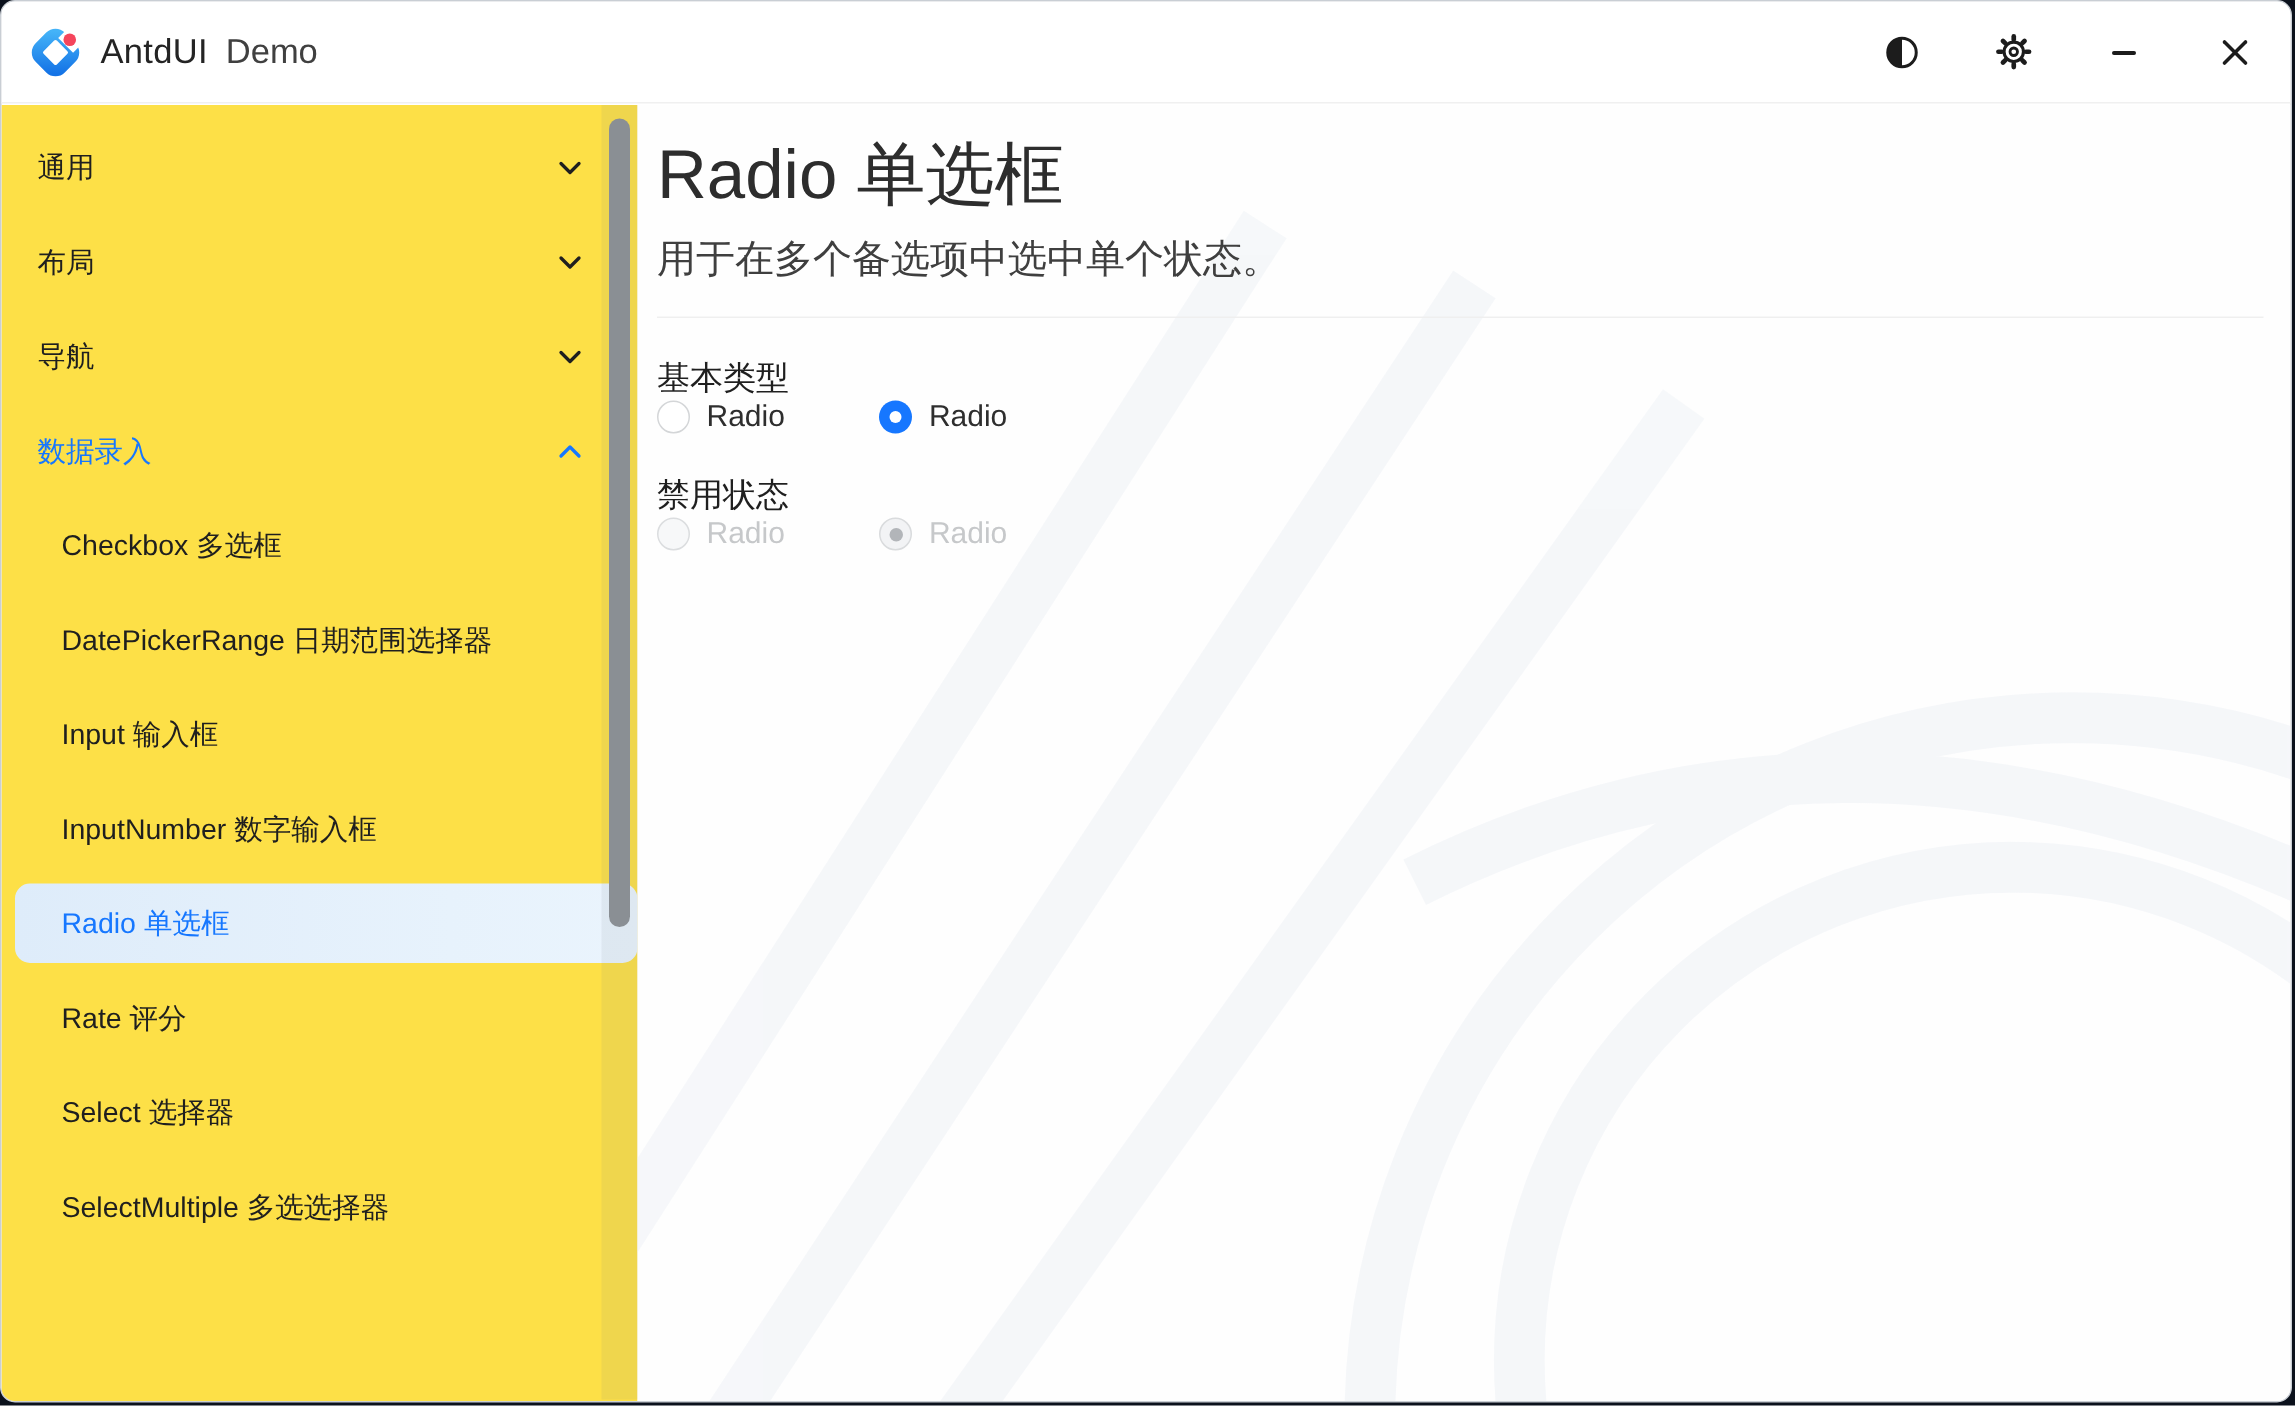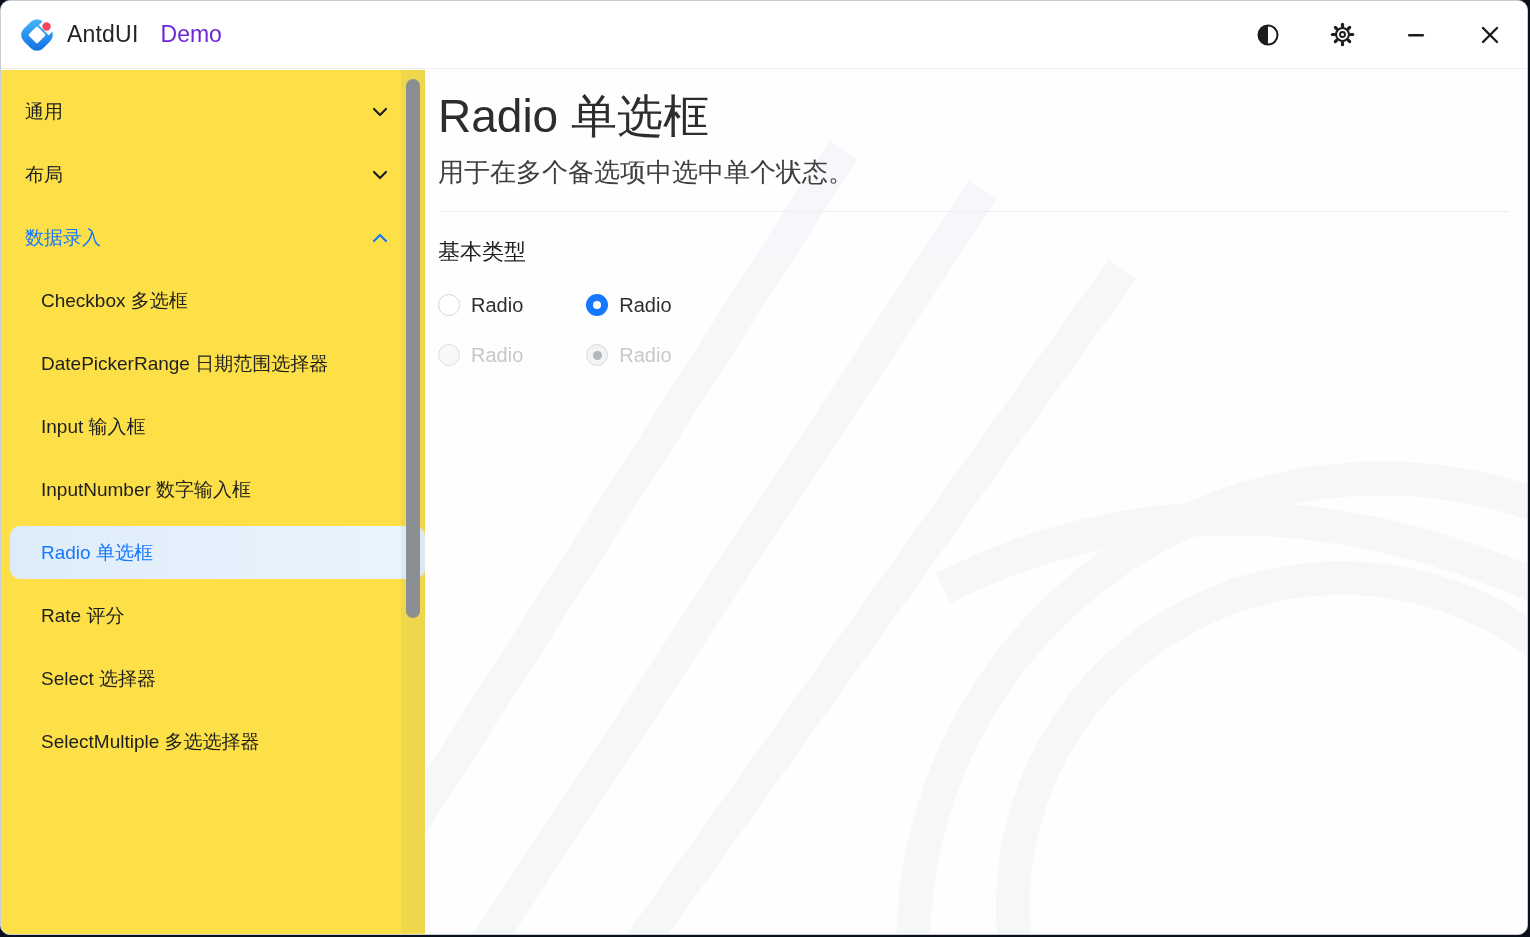--- a/index.html
+++ b/index.html
@@ -14,21 +14,21 @@
     border-radius:10px;overflow:hidden;box-sizing:border-box;
   }
   
   .titlebar{
     height:68px;display:flex;align-items:center;
     padding:0 14px 0 18px;background:#fff;
     border-bottom:1px solid #f0f0f0;box-sizing:border-box;
   }
   .logo{width:36px;height:36px;margin-right:12px;}
   .app-name{font-size:23px;font-weight:400;color:#242424;letter-spacing:.2px;}
-  .app-suffix{font-size:23px;font-weight:400;color:#6d28d9;margin-left:22px;}
+  .app-suffix{font-size:23px;font-weight:400;color:#404040;margin-left:12px;}
   .tb-spacer{flex:1;}
   .tb-btn{
     width:46px;height:46px;display:flex;align-items:center;justify-content:center;
     border-radius:8px;margin-left:28px;color:#1c1c1c;cursor:default;
   }
   .tb-btn svg{display:block;}
   
   .sidebar{
     position:absolute;top:69px;left:0;bottom:0;width:424px;
     background:#fde047;padding-top:10px;box-sizing:border-box;
@@ -59,21 +59,21 @@
   .content{
     position:absolute;top:69px;left:424px;right:0;bottom:0;
     background:#fefefe;padding:14px 18px 0 13px;box-sizing:border-box;overflow:hidden;
   }
   .bg-art{position:absolute;inset:0;pointer-events:none;}
   .content-inner{position:relative;z-index:1;}
   .page-title{font-size:46px;font-weight:400;color:#2d2d2d;margin:4px 0 0 0;line-height:1.25;}
   .page-desc{font-size:26px;color:#3f3f3f;margin-top:9px;}
   .divider{height:1px;background:#efefef;margin-top:21px;}
   .section-heading{font-size:22px;font-weight:400;color:#1f1f1f;margin-top:25px;}
-  .radio-row{display:flex;align-items:center;margin-top:27px;}
+  .radio-row{display:flex;align-items:center;}
   .radio-group{display:inline-flex;align-items:center;margin-right:63px;}
   .radio{width:22px;height:22px;border-radius:50%;box-sizing:border-box;position:relative;flex:none;}
   .radio.unchecked{border:1.5px solid #d4d6d8;background:#fff;}
   .radio.checked{background:#1677ff;}
   .radio.checked::after{
     content:"";position:absolute;left:50%;top:50%;width:8px;height:8px;
     margin:-4px 0 0 -4px;border-radius:50%;background:#fff;
   }
   .radio.disabled.unchecked{border:1.5px solid #dbdddf;background:#f7f8f9;}
   .radio.disabled.checked{background:#f2f3f5;border:1.5px solid #d9dbdd;}
@@ -153,20 +153,26 @@
       </svg>
     </div>
 
     <div class="nav-row nav-cat">
       <span>布局</span>
       <svg class="chev" width="22" height="22" viewBox="0 0 22 22">
         <polyline points="5,8 11,14 17,8" fill="none" stroke="#1f1f1f" stroke-width="2.2" stroke-linecap="round" stroke-linejoin="round"></polyline>
       </svg>
     </div>
 
+    <div class="nav-row nav-cat">
+      <span>导航</span>
+      <svg class="chev" width="22" height="22" viewBox="0 0 22 22">
+        <polyline points="5,8 11,14 17,8" fill="none" stroke="#1f1f1f" stroke-width="2.2" stroke-linecap="round" stroke-linejoin="round"></polyline>
+      </svg>
+    </div>
 
     <div class="nav-row nav-cat expanded">
       <span>数据录入</span>
       <svg class="chev" width="22" height="22" viewBox="0 0 22 22">
         <polyline points="5,14 11,8 17,14" fill="none" stroke="#1677ff" stroke-width="2.2" stroke-linecap="round" stroke-linejoin="round"></polyline>
       </svg>
     </div>
 
     <div class="nav-row nav-sub">
       <span>Checkbox 多选框</span>
@@ -220,20 +226,21 @@
         <div class="radio-group">
           <span class="radio unchecked"></span>
           <span class="radio-label">Radio</span>
         </div>
         <div class="radio-group">
           <span class="radio checked"></span>
           <span class="radio-label">Radio</span>
         </div>
       </div>
 
+      <div class="section-heading">禁用状态</div>
       <div class="radio-row">
         <div class="radio-group">
           <span class="radio disabled unchecked"></span>
           <span class="radio-label disabled">Radio</span>
         </div>
         <div class="radio-group">
           <span class="radio disabled checked"></span>
           <span class="radio-label disabled">Radio</span>
         </div>
       </div>

